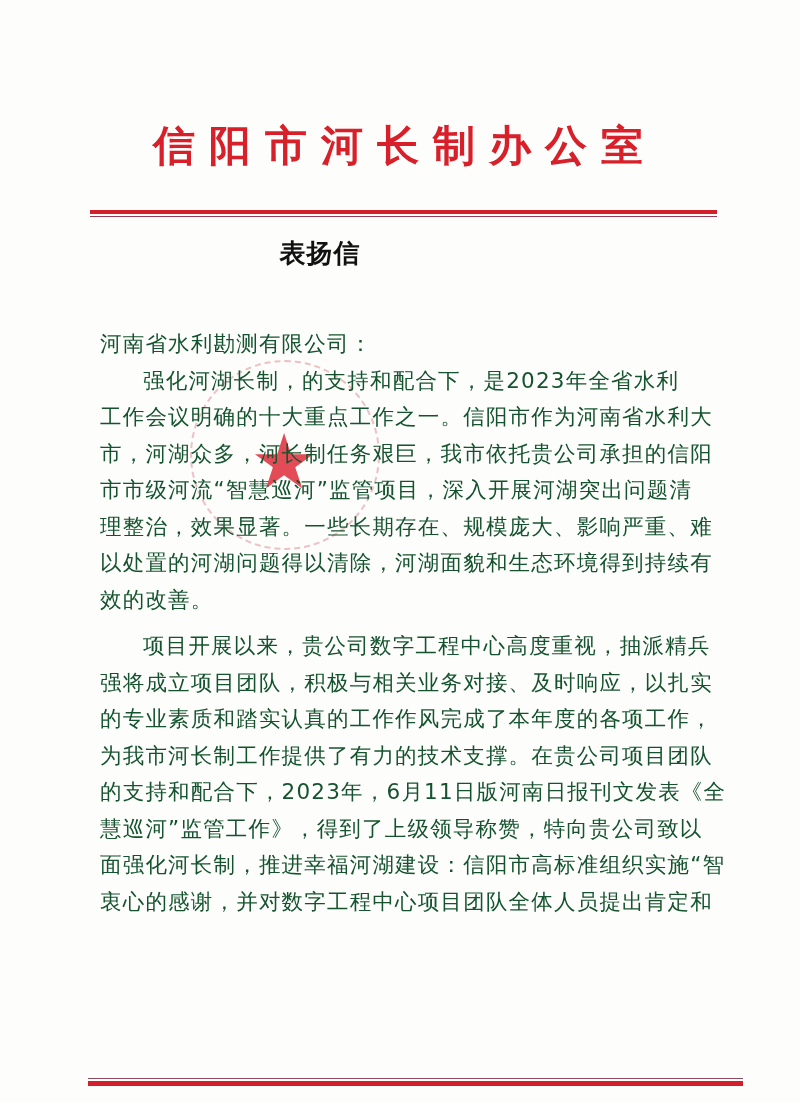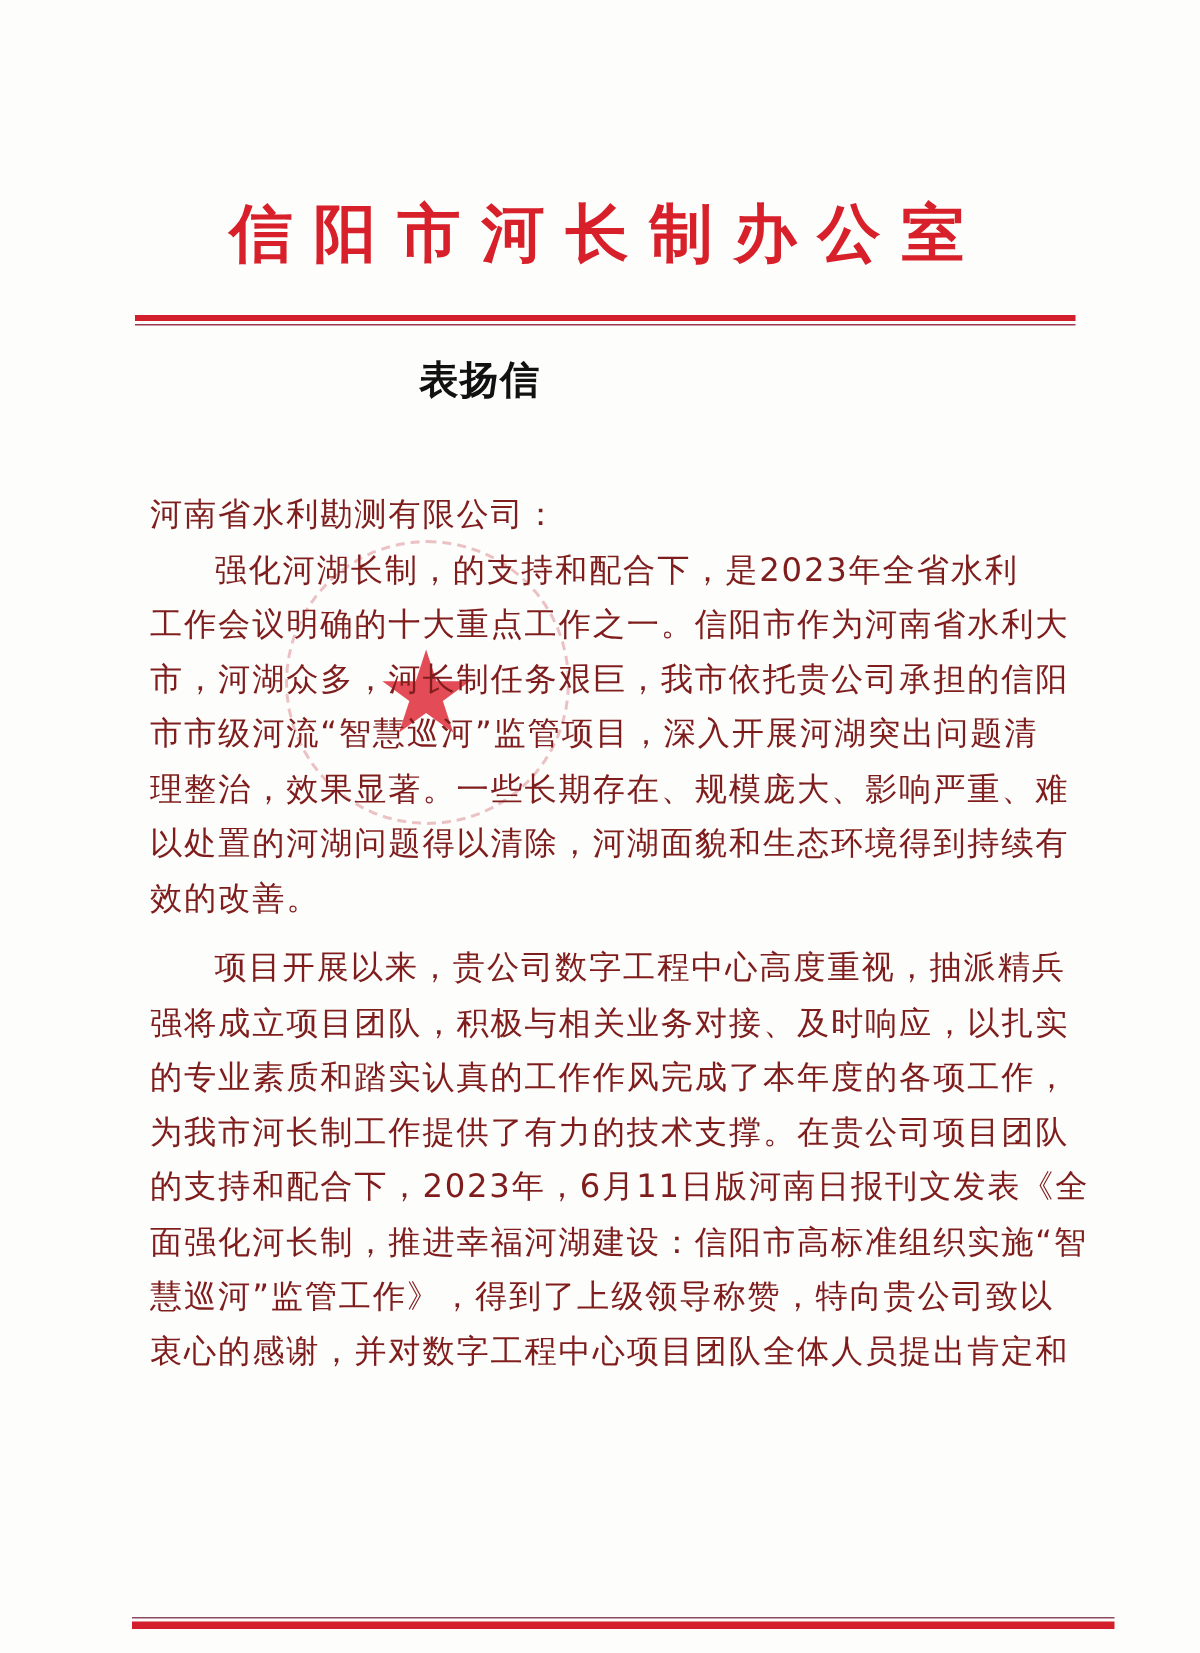--- a/index.html
+++ b/index.html
@@ -4,21 +4,21 @@
 <style>
   html, body { margin: 0; padding: 0; }
   body {
     width: 800px; height: 1102px; overflow: hidden;
     background: #fdfdfc;
     position: relative;
     font-family: "DejaVu Serif", "Liberation Serif", serif;
     color: #1c1c1c;
   }
   .letterhead {
-    position: absolute; left: 0; top: 128px; width: 800px;
+    position: absolute; left: 0; top: 118px; width: 800px;
     text-align: center;
     font-family: Liberation Serif, serif;
     font-size: 42px; font-weight: bold;
     color: #d8202a;
     letter-spacing: 14px;
     padding-left: 10px;
     box-sizing: border-box;
   }
   .rule-top {
     position: absolute; left: 90px; top: 210px; width: 627px; height: 8px;
@@ -28,21 +28,21 @@
   .title {
     position: absolute; left: 0; top: 236px; width: 640px; text-align: center;
     font-size: 26px; font-weight: bold; color: #111;
     font-family: "DejaVu Sans", "Liberation Sans", sans-serif;
     letter-spacing: 1px;
   }
   .body {
     position: absolute; left: 100px; top: 326px; width: 640px;
     font-size: 21.5px; line-height: 36.5px;
     font-family: "DejaVu Sans", "Liberation Sans", sans-serif;
-    color: #7f1d1d;
+    color: #14532d;
     letter-spacing: 1.2px;
   }
   .salutation { margin: 0 0 0 0; }
   .para { margin: 0; text-indent: 2em; text-align: justify; }
   .para + .para { margin-top: 10px; }
   .line { display: block; white-space: nowrap; }
   .rule-bottom {
     position: absolute; left: 88px; top: 1078px; width: 655px; height: 10px;
   }
   .rule-bottom .thin  { position: absolute; left: 0; top: 0; width: 100%; height: 1px; background: #8c4a5e; }
@@ -88,22 +88,22 @@
     <span class="line" style="text-indent:0">以处置的河湖问题得以清除，河湖面貌和生态环境得到持续有</span>
     <span class="line" style="text-indent:0">效的改善。</span>
   </div>
 
   <div class="para">
     <span class="line">项目开展以来，贵公司数字工程中心高度重视，抽派精兵</span>
     <span class="line" style="text-indent:0">强将成立项目团队，积极与相关业务对接、及时响应，以扎实</span>
     <span class="line" style="text-indent:0">的专业素质和踏实认真的工作作风完成了本年度的各项工作，</span>
     <span class="line" style="text-indent:0">为我市河长制工作提供了有力的技术支撑。在贵公司项目团队</span>
     <span class="line" style="text-indent:0">的支持和配合下，2023年，6月11日版河南日报刊文发表《全</span>
+    <span class="line" style="text-indent:0">慧巡河”监管工作》，得到了上级领导称赞，特向贵公司致以</span>
     <span class="line" style="text-indent:0">面强化河长制，推进幸福河湖建设：信阳市高标准组织实施“智</span>
-    <span class="line" style="text-indent:0">慧巡河”监管工作》，得到了上级领导称赞，特向贵公司致以</span>
     <span class="line" style="text-indent:0">衷心的感谢，并对数字工程中心项目团队全体人员提出肯定和</span>
   </div>
 </div>
 
 <div class="rule-bottom">
   <div class="thin"></div>
   <div class="thick"></div>
 </div>
 
 </body></html>

